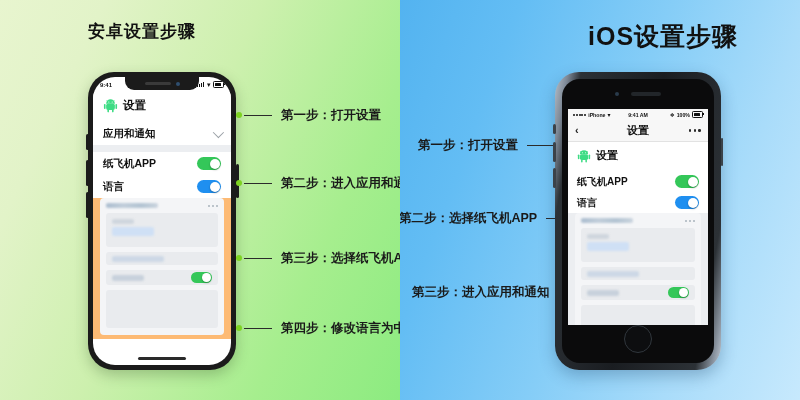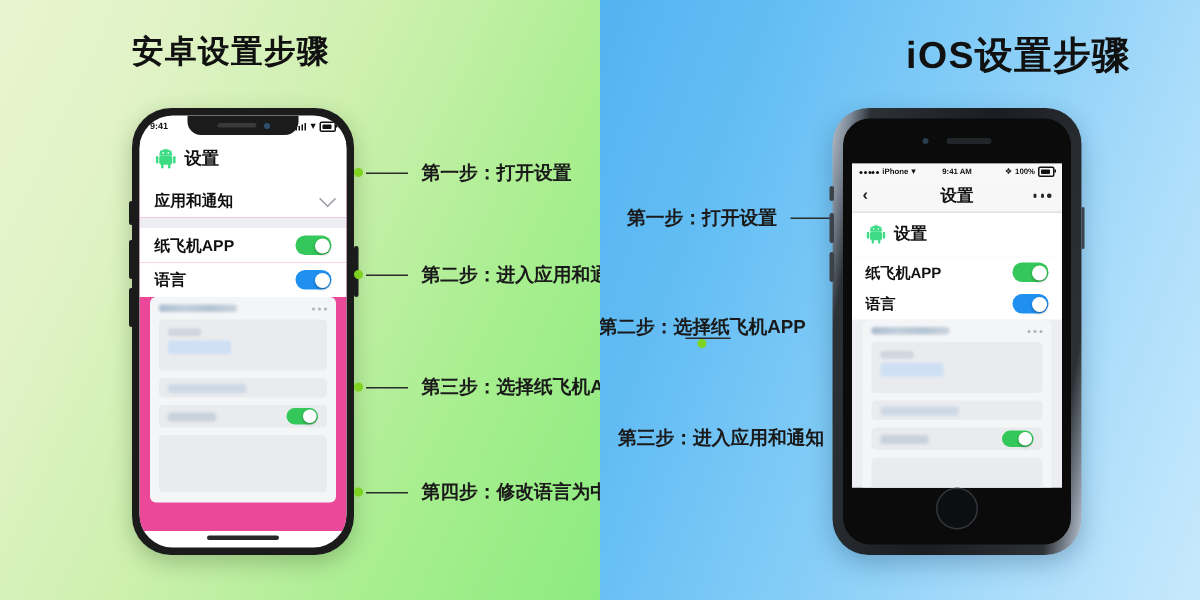--- a/index.html
+++ b/index.html
@@ -22,21 +22,21 @@
   }
 
   
   .title {
     position: absolute;
     font-weight: bold;
     color: #111;
     letter-spacing: 1px;
     white-space: nowrap;
   }
-  .title-left { left: 88px; top: 20px; font-size: 21px; }
+  .title-left { left: 88px; top: 20px; font-size: 17px; }
 
   
   .anno {
     position: absolute;
     display: flex;
     align-items: center;
     white-space: nowrap;
     font-size: 12.5px;
     font-weight: bold;
     color: #1a1a1a;
@@ -119,21 +119,21 @@
   .batt::after { content:''; position:absolute; right:-2px; top:1.2px; width:1px; height:2px; background:#111; }
   .batt i { position: absolute; left: 0.6px; top: 0.6px; bottom: 0.6px; width: 6.4px; background: #111; border-radius: 0.6px; display:block; }
 
   .and-header {
     display: flex; align-items: center; gap: 5px;
     padding: 6px 10px 9px 10px;
     background: #fff;
   }
   .and-title { font-size: 11.5px; font-weight: bold; color: #111; }
 
-  .and-body { background: #ec4899; padding-bottom: 19px; }
+  .and-body { background: #fdba74; padding-bottom: 4px; }
   .row {
     background: #fff;
     display: flex; align-items: center;
     padding: 0 10px;
     height: 23px;
     font-size: 10.5px; font-weight: bold; color: #111;
   }
   .row .spacer { margin-left: auto; }
   .gap { height: 7px; background: #eceef1; }
   .chev {
@@ -425,29 +425,29 @@
 
     <div class="anno anno-left" style="left:236px; top:322px;">
       <span class="dot"></span>
       <span class="leader"></span>
       <span class="lbl">第四步：修改语言为中文</span>
     </div>
   </div>
 
   <div class="panel panel-right">
 
-    <div class="title" style="left:204px; top:20px; font-size:25px;">iOS设置步骤</div>
+    <div class="title" style="left:188px; top:20px; font-size:25px;">iOS设置步骤</div>
 
     <div class="anno anno-right" style="left:18px; top:139px;">
       <span class="lbl">第一步：打开设置</span>
       <span class="leader"></span>
       <span class="dot"></span>
     </div>
 
-    <div class="anno anno-right" style="left:-1px; top:212px;flex-direction:column;">
+    <div class="anno anno-right" style="left:-1px; top:212px;">
       <span class="lbl">第二步：选择纸飞机APP</span>
       <span class="leader"></span>
       <span class="dot"></span>
     </div>
 
     <div class="anno anno-right" style="left:12px; top:286px;">
       <span class="lbl">第三步：进入应用和通知</span>
       <span class="leader"></span>
       <span class="dot"></span>
     </div>

